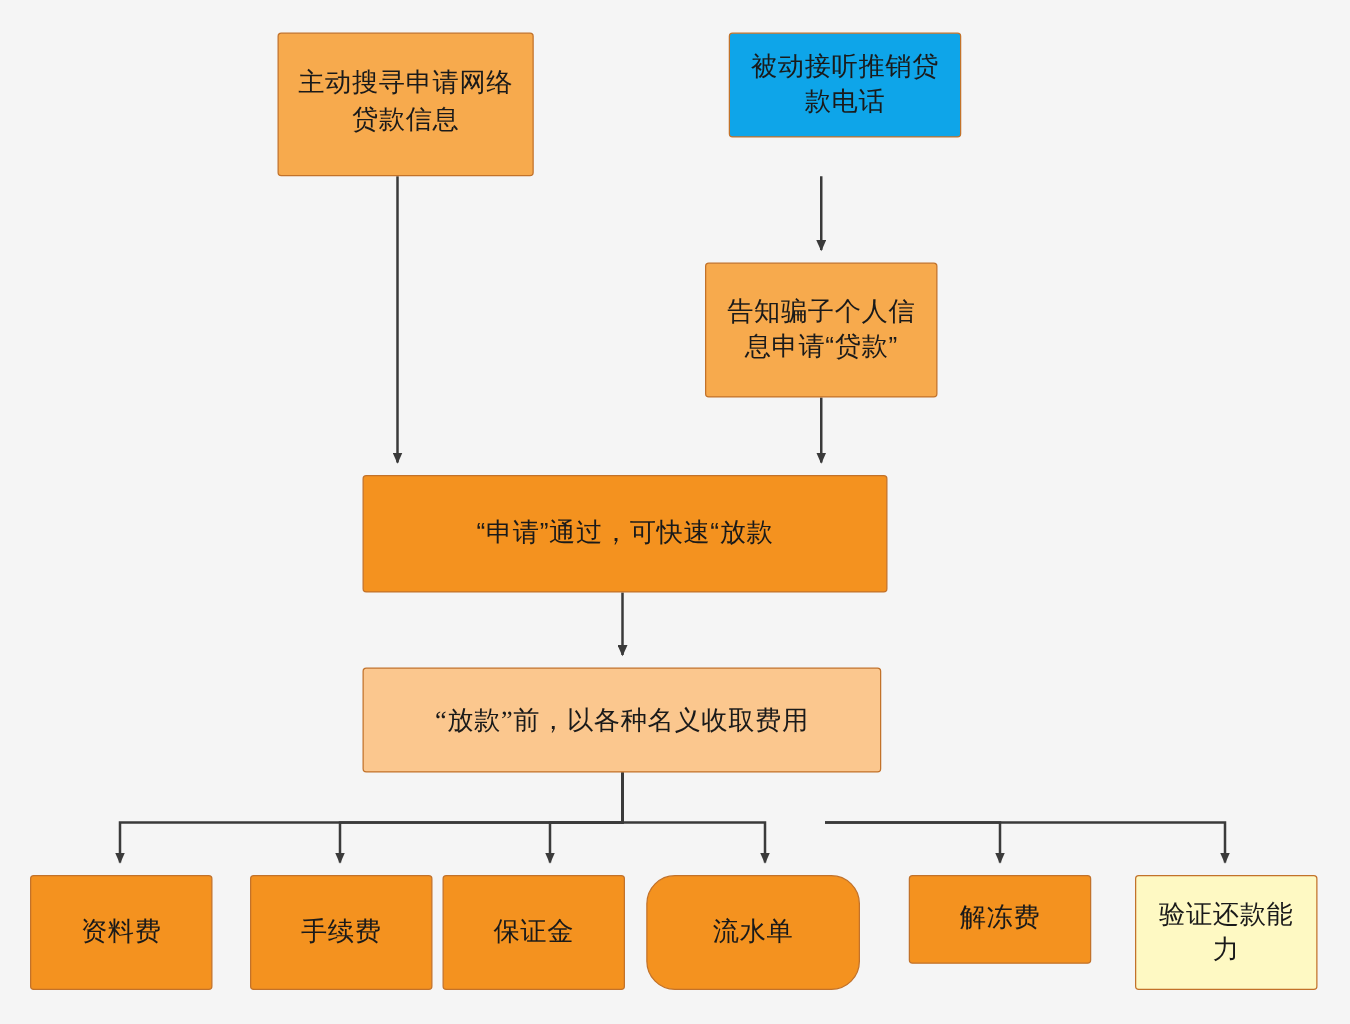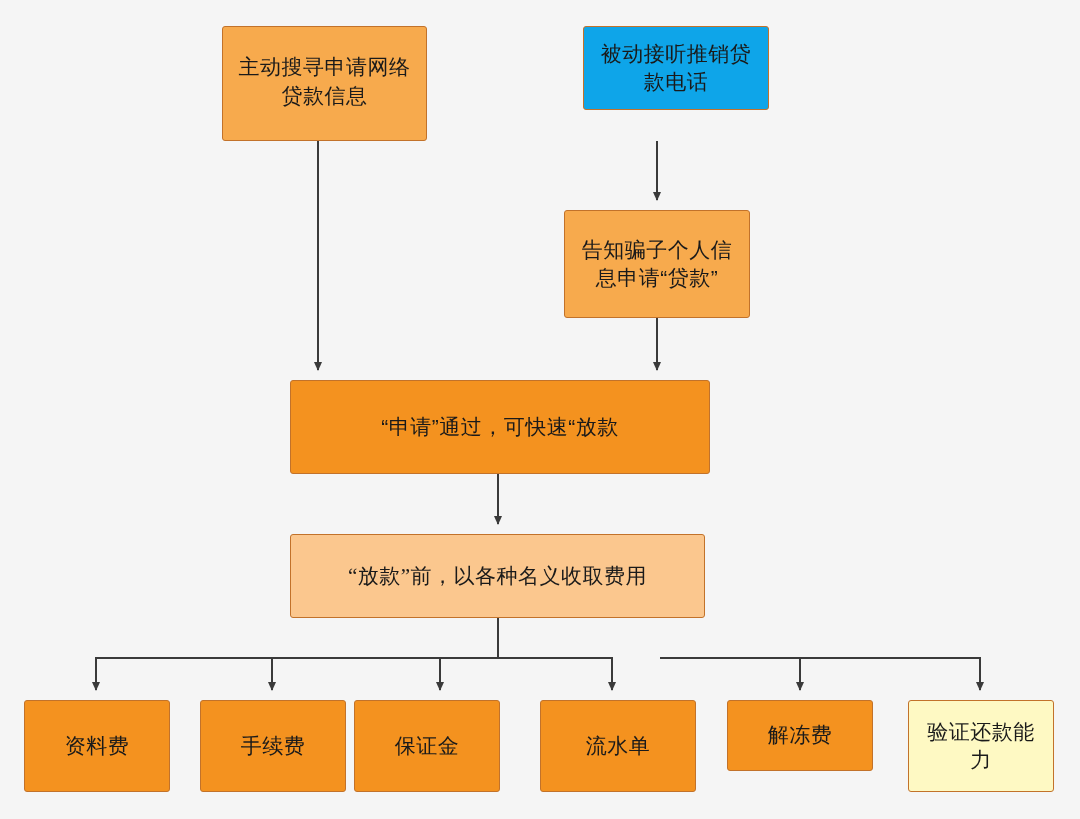--- a/index.html
+++ b/index.html
@@ -90,21 +90,21 @@
       </div>
       <div class="node" style="left: 24px; top: 700px; width: 146px; height: 92px; background: rgb(244, 146, 31); border-color: rgb(194, 114, 42);">
         <span class="label">资料费</span>
       </div>
       <div class="node" style="left: 200px; top: 700px; width: 146px; height: 92px; background: rgb(244, 146, 31); border-color: rgb(194, 114, 42);">
         <span class="label">手续费</span>
       </div>
       <div class="node" style="left: 354px; top: 700px; width: 146px; height: 92px; background: rgb(244, 146, 31); border-color: rgb(194, 114, 42);">
         <span class="label">保证金</span>
       </div>
-      <div class="node" style="left: 540px; top: 700px; width: 156px; height: 92px; background: rgb(244, 146, 31); border-color: rgb(194, 114, 42);">
+      <div class="node" style="left: 517px; top: 700px; width: 171px; height: 92px; background: rgb(244, 146, 31); border-color: rgb(194, 114, 42); border-radius: 23px;">
         <span class="label">流水单</span>
       </div>
       <div class="node" style="left: 727px; top: 700px; width: 146px; height: 71px; background: rgb(244, 146, 31); border-color: rgb(194, 114, 42);">
         <span class="label">解冻费</span>
       </div>
       <div class="node" style="left: 908px; top: 700px; width: 146px; height: 92px; background: #fef9c3; border-color: rgb(194, 114, 42);">
         <span class="label">验证还款能力</span>
       </div>
     </div>
 </div>

